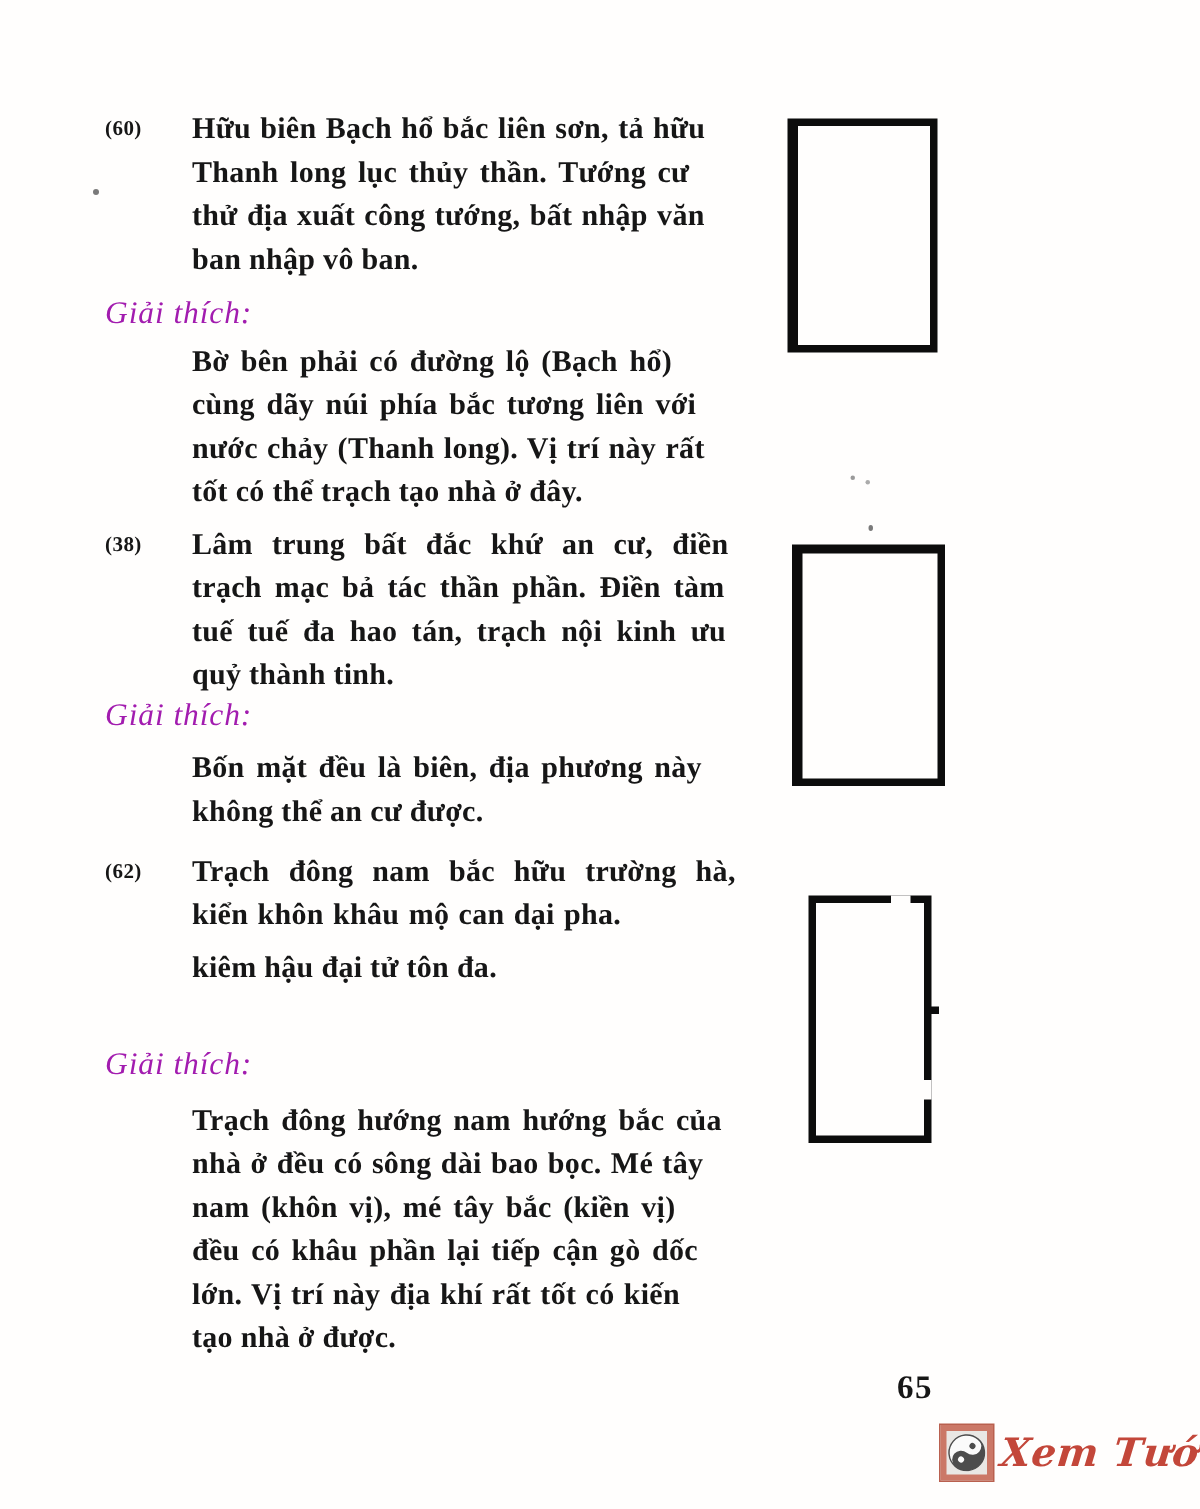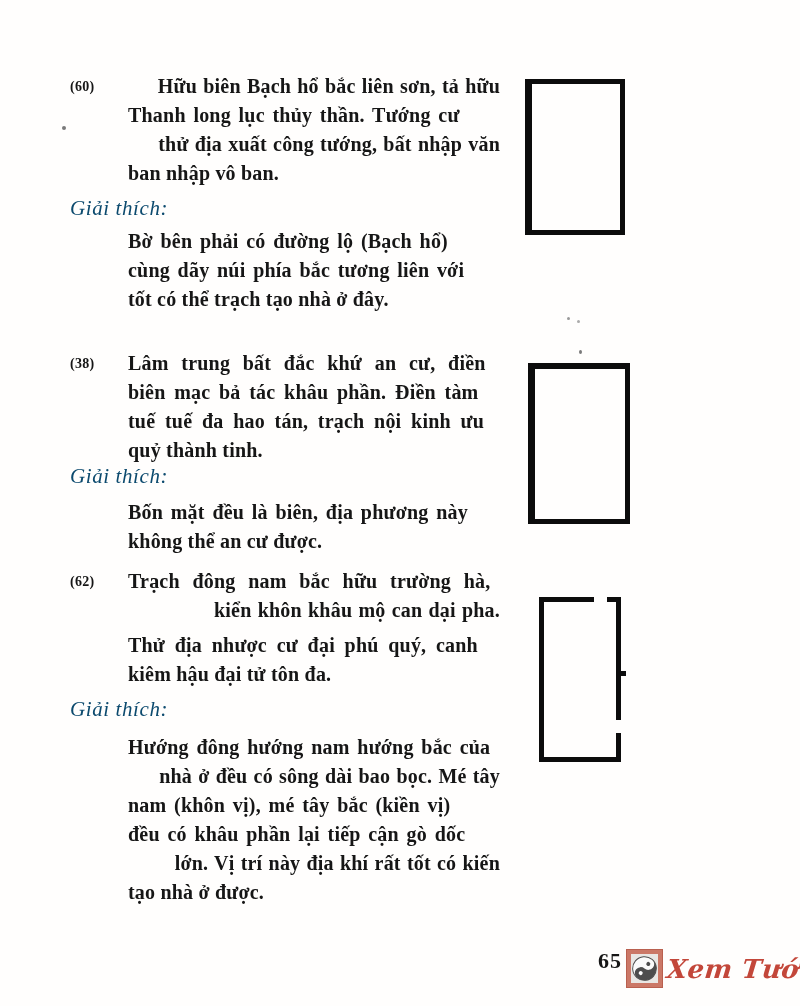--- a/index.html
+++ b/index.html
@@ -18,24 +18,24 @@
   .marker{
     font-size:14px;font-weight:600;line-height:29px;letter-spacing:.3px;
   }
   .verse,.expl{
     width:372px;
     font-size:20px;font-weight:600;line-height:29px;letter-spacing:.2px;
   }
   .vline{white-space:nowrap;}
   .explabel{
     font-size:21px;font-style:italic;font-weight:400;letter-spacing:.6px;
-    color:#0c4a6e;
+    color:#a21caf;
   }
   
-  .ws1{word-spacing:1px;text-align:right;}
+  .ws1{word-spacing:1px;}
   .ws2{word-spacing:2.5px;}
   .ws3{word-spacing:3.5px;}
   .ws4{word-spacing:4.5px;}
   .ws7{word-spacing:7.5px;}
 
   
   .dbox{position:absolute;background:transparent;border:5px solid #0c0c0c;}
   .dbox1{left:525px;top:79px;width:88px;height:146px;border-left-width:7px;}
   .dbox2{left:528px;top:363px;width:90px;height:150px;border-top-width:6px;border-left-width:7px;}
   .dbox3{left:539px;top:597px;width:72px;height:155px;}
@@ -48,21 +48,21 @@
   .dbox3 .tgap{
     position:absolute;left:50px;top:-5px;width:13px;height:5px;background:#fffefd;
   }
 
   
   .speck{position:absolute;background:#7a7a7a;border-radius:50%;}
 
   
   .pagenum{
     position:absolute;left:598px;top:912px;
-    font-size:22px;font-weight:600;letter-spacing:1px;margin-top:36px;
+    font-size:22px;font-weight:600;letter-spacing:1px;
   }
   .watermark{
     position:absolute;left:627px;top:950px;
     display:flex;align-items:center;gap:5px;
   }
   .wm-logo{
     width:27px;height:29px;background:#e9e7e4;
     border:4px solid #cb7867;outline:1px solid #b9604f;
     display:flex;align-items:center;justify-content:center;
   }
@@ -85,52 +85,52 @@
     <div class="vline ws2">Thanh long lục thủy thần. Tướng cư</div>
     <div class="vline ws1">thử địa xuất công tướng, bất nhập văn</div>
     <div class="vline">ban nhập vô ban.</div>
   </div>
 
   <div class="abs explabel" style="left:70px;top:196px;">Giải thích:</div>
 
   <div class="abs expl" style="left:128px;top:227px;">
     <div class="vline ws2">Bờ bên phải có đường lộ (Bạch hổ)</div>
     <div class="vline ws2">cùng dãy núi phía bắc tương liên với</div>
+    <div class="vline ws1">nước chảy (Thanh long). Vị trí này rất</div>
     <div class="vline">tốt có thể trạch tạo nhà ở đây.</div>
   </div>
 
   <div class="abs marker" style="left:70px;top:349px;">(38)</div>
   <div class="abs verse" style="left:128px;top:349px;">
     <div class="vline ws7">Lâm trung bất đắc khứ an cư, điền</div>
-    <div class="vline ws3">biên mạc bả tác khâu phần. Điền tàm</div>
+    <div class="vline ws3">trạch mạc bả tác thần phần. Điền tàm</div>
     <div class="vline ws4">tuế tuế đa hao tán, trạch nội kinh ưu</div>
     <div class="vline">quỷ thành tinh.</div>
   </div>
 
   <div class="abs explabel" style="left:70px;top:464px;">Giải thích:</div>
 
   <div class="abs expl" style="left:128px;top:498px;">
     <div class="vline ws2">Bốn mặt đều là biên, địa phương này</div>
     <div class="vline">không thể an cư được.</div>
   </div>
 
   <div class="abs marker" style="left:70px;top:567px;">(62)</div>
   <div class="abs verse" style="left:128px;top:567px;">
     <div class="vline ws7">Trạch đông nam bắc hữu trường hà,</div>
     <div class="vline ws1">kiển khôn khâu mộ can dại pha.</div>
   </div>
   <div class="abs verse" style="left:128px;top:631px;">
-    <div class="vline ws4">Thử địa nhược cư đại phú quý, canh</div>
     <div class="vline">kiêm hậu đại tử tôn đa.</div>
   </div>
 
   <div class="abs explabel" style="left:70px;top:697px;">Giải thích:</div>
 
   <div class="abs expl" style="left:128px;top:733px;">
-    <div class="vline ws2">Hướng đông hướng nam hướng bắc của</div>
+    <div class="vline ws2">Trạch đông hướng nam hướng bắc của</div>
     <div class="vline ws1">nhà ở đều có sông dài bao bọc. Mé tây</div>
     <div class="vline ws2">nam (khôn vị), mé tây bắc (kiền vị)</div>
     <div class="vline ws2">đều có khâu phần lại tiếp cận gò dốc</div>
     <div class="vline ws1">lớn. Vị trí này địa khí rất tốt có kiến</div>
     <div class="vline">tạo nhà ở được.</div>
   </div>
 
   <div class="dbox dbox1"></div>
   <div class="dbox dbox2"></div>
   <div class="dbox dbox3">

